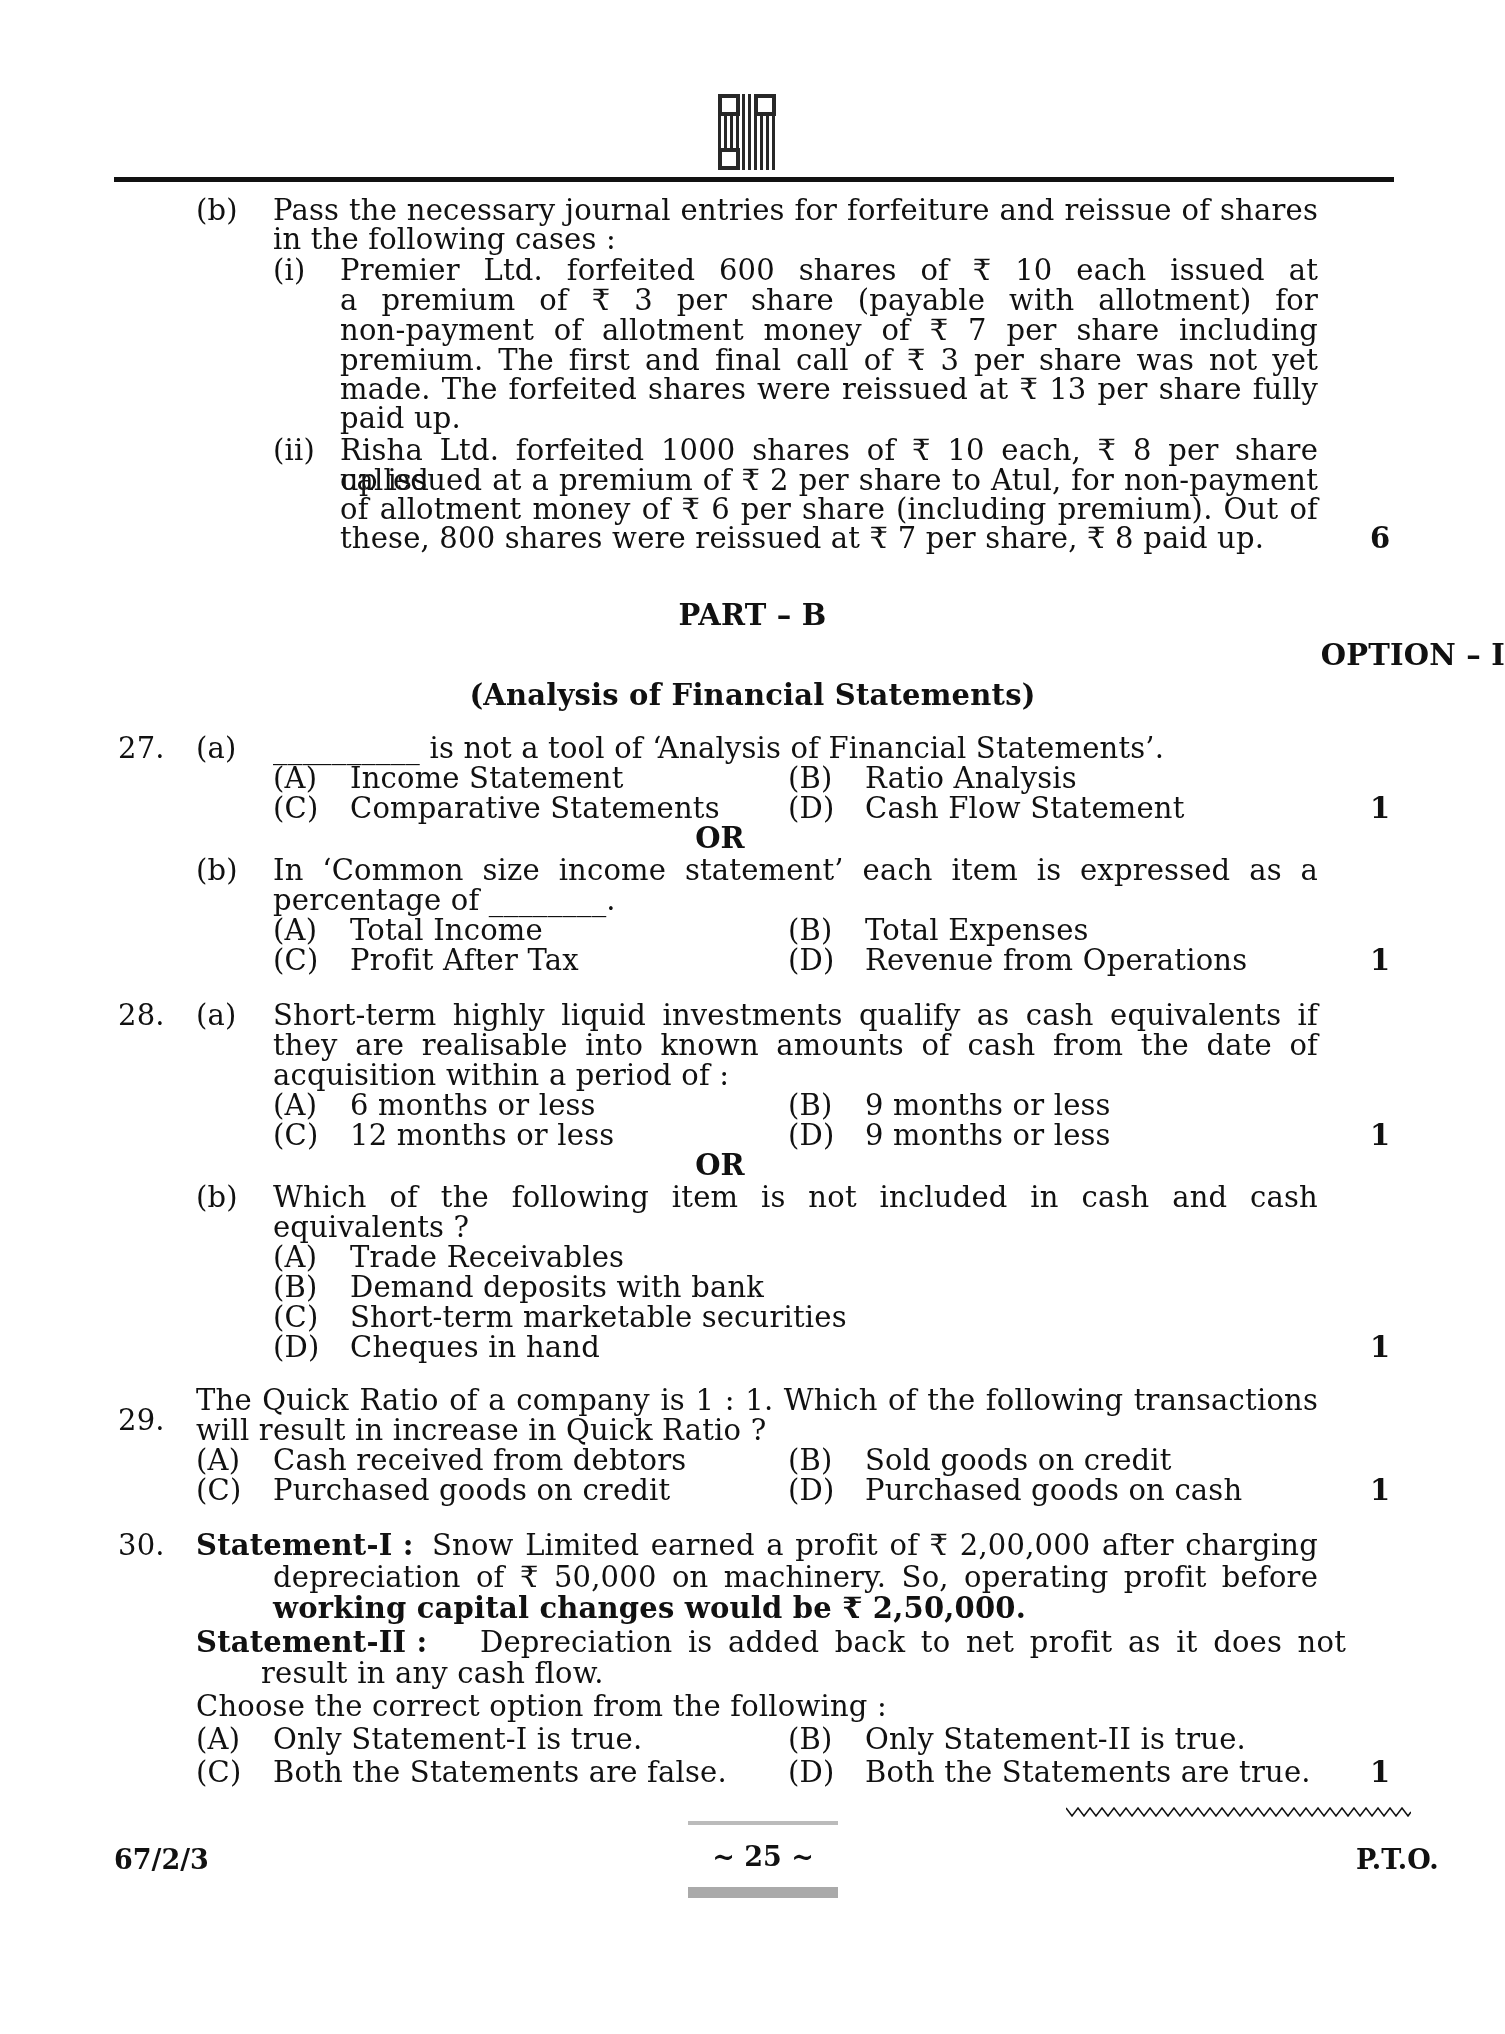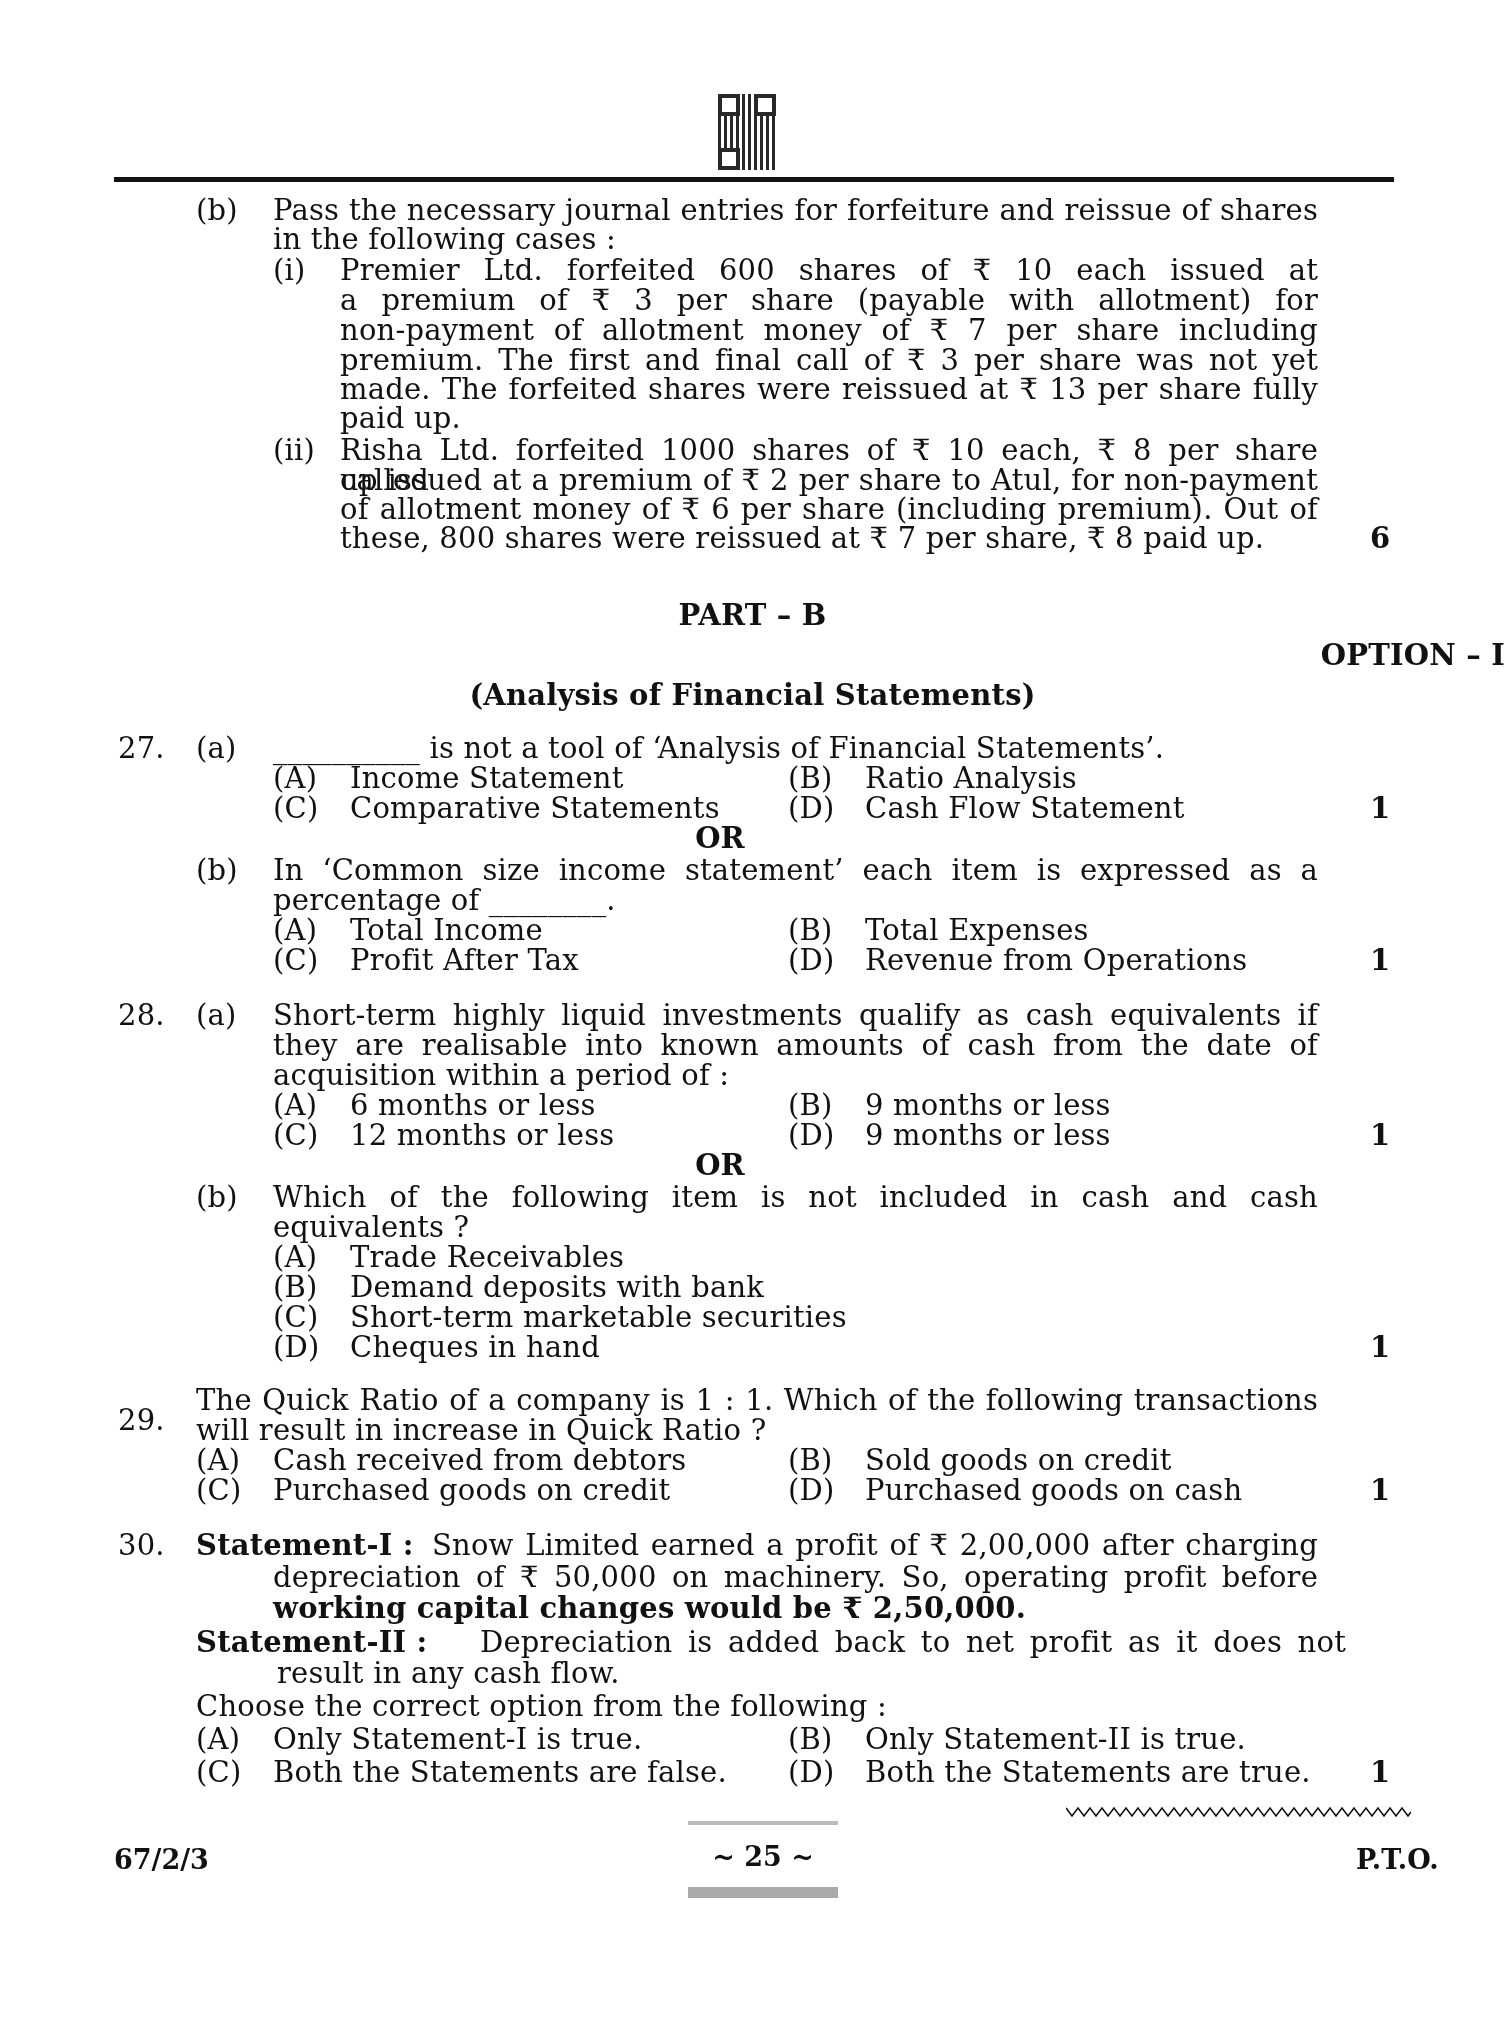--- a/index.html
+++ b/index.html
@@ -140,21 +140,21 @@
 <div class="txt" style="left:865px;top:1475px;">Purchased goods on cash</div>
 <div class="marks" style="top:1475px;">1</div>
 
 <div class="txt" style="left:118px;top:1530px;">30.</div>
 <div class="txt bold" style="left:196px;top:1530px;">Statement-I :</div>
 <div class="txt just" style="left:432px;top:1530px;width:886px;">Snow Limited earned a profit of ₹ 2,00,000 after charging</div>
 <div class="txt just" style="left:273px;top:1562px;width:1045px;">depreciation of ₹ 50,000 on machinery. So, operating profit before</div>
 <div class="txt" style="left:273px;top:1593px;font-weight:bold;">working capital changes would be ₹ 2,50,000.</div>
 <div class="txt bold" style="left:196px;top:1627px;">Statement-II :</div>
 <div class="txt just" style="left:480px;top:1627px;width:866px;">Depreciation is added back to net profit as it does not</div>
-<div class="txt" style="left:277px;top:1658px;">result in any cash flow.</div>
+<div class="txt" style="left:261px;top:1658px;">result in any cash flow.</div>
 <div class="txt" style="left:196px;top:1691px;">Choose the correct option from the following :</div>
 <div class="txt" style="left:196px;top:1724px;">(A)</div>
 <div class="txt" style="left:273px;top:1724px;">Only Statement-I is true.</div>
 <div class="txt" style="left:788px;top:1724px;">(B)</div>
 <div class="txt" style="left:865px;top:1724px;">Only Statement-II is true.</div>
 <div class="txt" style="left:196px;top:1757px;">(C)</div>
 <div class="txt" style="left:273px;top:1757px;">Both the Statements are false.</div>
 <div class="txt" style="left:788px;top:1757px;">(D)</div>
 <div class="txt" style="left:865px;top:1757px;">Both the Statements are true.</div>
 <div class="marks" style="top:1757px;">1</div>

